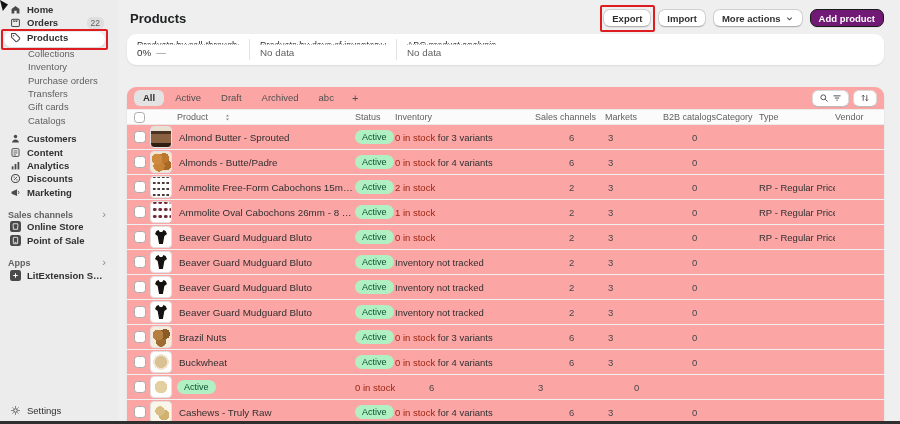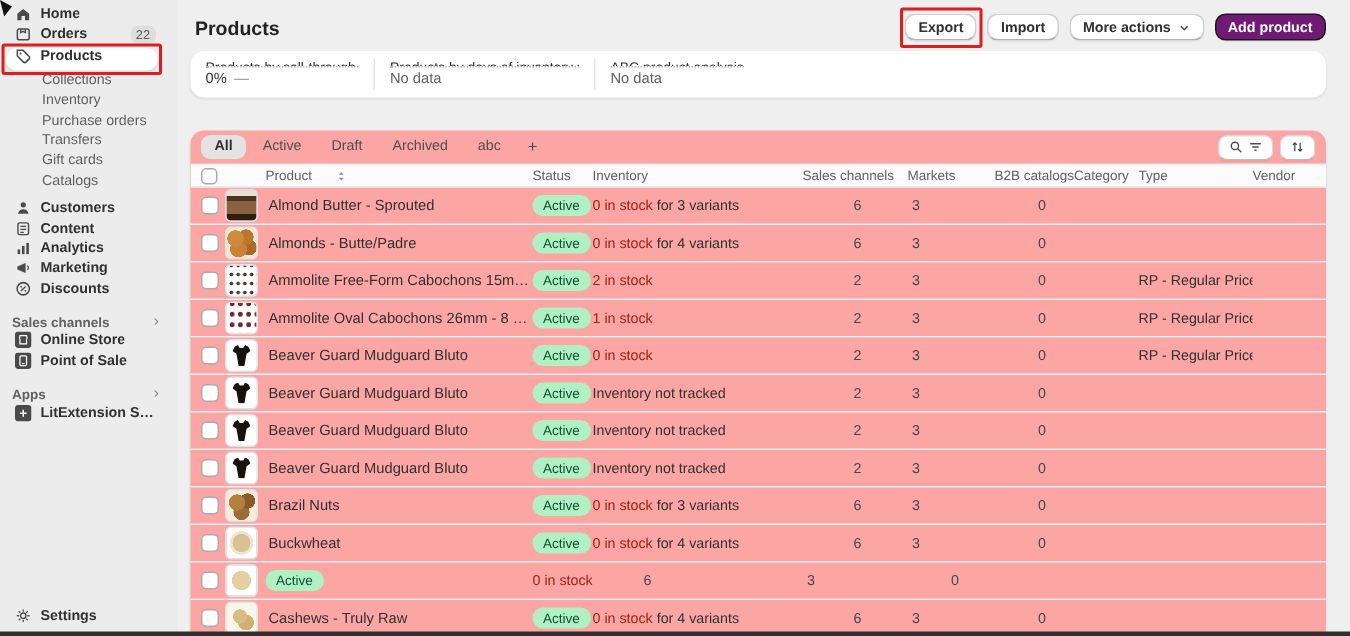--- a/index.html
+++ b/index.html
@@ -17,21 +17,21 @@
   .nav-item.sub .nav-label{font-weight:400;color:#5f5f5f}
   .nav-item.gap{margin-top:5px}
   .badge-count{margin-left:auto;background:#dedede;color:#5f5f5f;font-size:8.5px;padding:0.5px 4px;border-radius:5px;line-height:1.2}
   .nav-item.selected{background:#fff;border-radius:7px;margin:1px 13px 1px 4px;padding:0 6px;height:15px;box-shadow:0 1px 2px rgba(0,0,0,.12)}
   .annotation{position:absolute;inset:-3px;border:2.5px solid #dd1d20;border-radius:2px;pointer-events:none;z-index:5}
   .nav-section{display:flex;align-items:center;height:13.4px;margin-top:8px;padding:0 12px 0 8px}
   .sec-label{font-size:9px;color:#616161;font-weight:600}
   .sec-chevron{margin-left:auto;color:#8a8a8a;font-size:11px;line-height:1;font-weight:400}
   .sidebar-footer{position:absolute;left:0;right:0;bottom:7px;display:flex;align-items:center;gap:6px;padding:0 10px;height:14px}
   .sidebar-footer .icon{width:11px;height:11px;color:#4a4a4a}
-  .sidebar-footer .nav-label{font-weight:700}
+  .sidebar-footer .nav-label{font-weight:400}
 
   
   .main{flex:1;padding:0 16px 0 9px;position:relative;height:424px;overflow:hidden}
   .page-header{display:flex;align-items:center;margin-top:7px;height:22px}
   .page-title{font-size:13px;font-weight:700;color:#202223;margin:0 0 0 3px}
   .header-actions{margin-left:auto;display:flex;align-items:center;gap:7px}
   .btn{height:18px;display:inline-flex;align-items:center;gap:4px;padding:0 8px;font-size:9.5px;font-weight:600;
     color:#303030;background:#fff;border:1px solid #cfcfcf;border-bottom-color:#b0b0b0;border-radius:7px;
     box-shadow:0 1px 0 rgba(0,0,0,.05);font-family:inherit;cursor:pointer;white-space:nowrap}
   .btn .icon{width:9px;height:9px;color:#4a4a4a;display:flex}
@@ -174,36 +174,36 @@
               <rect x="2.2" y="8" width="2.2" height="4" fill="currentColor"></rect>
               <rect x="5.9" y="5" width="2.2" height="7" fill="currentColor"></rect>
               <rect x="9.6" y="2.5" width="2.2" height="9.5" fill="currentColor"></rect>
             </svg>
           </span>
           <span class="nav-label">Analytics</span>
         </div>
         <div class="nav-item">
           <span class="icon ">
             <svg viewBox="0 0 14 14">
-              <path d="M2 6v2.5l7 3V3L2 6z" fill="currentColor"></path>
-              <path d="M10.5 5.2a2.4 2.4 0 0 1 0 3.6" stroke="currentColor" stroke-width="1.1" fill="none"></path>
-            </svg>
-          </span>
-          <span class="nav-label">Marketing</span>
-        </div>
-        <div class="nav-item">
-          <span class="icon ">
-            <svg viewBox="0 0 14 14">
               <circle cx="7" cy="7" r="5.2" fill="none" stroke="currentColor" stroke-width="1.3"></circle>
               <path d="M5 9l4-4" stroke="currentColor" stroke-width="1.2"></path>
               <circle cx="5.2" cy="5.2" r=".8" fill="currentColor"></circle>
               <circle cx="8.8" cy="8.8" r=".8" fill="currentColor"></circle>
             </svg>
           </span>
           <span class="nav-label">Discounts</span>
+        </div>
+        <div class="nav-item">
+          <span class="icon ">
+            <svg viewBox="0 0 14 14">
+              <path d="M2 6v2.5l7 3V3L2 6z" fill="currentColor"></path>
+              <path d="M10.5 5.2a2.4 2.4 0 0 1 0 3.6" stroke="currentColor" stroke-width="1.1" fill="none"></path>
+            </svg>
+          </span>
+          <span class="nav-label">Marketing</span>
         </div>
         <div class="nav-section">
           <span class="sec-label">Sales channels</span>
       <span class="sec-chevron">›</span>
         </div>
         <div class="nav-item">
           <span class="icon ">
             <svg viewBox="0 0 12 12">
               <rect width="12" height="12" rx="2.5" fill="#4a4a4a"></rect>
               <path d="M3.2 5.2 3.6 3h4.8l.4 2.2M3.6 5.2V9h4.8V5.2" stroke="#fff" stroke-width="0.9" fill="none"></path>

